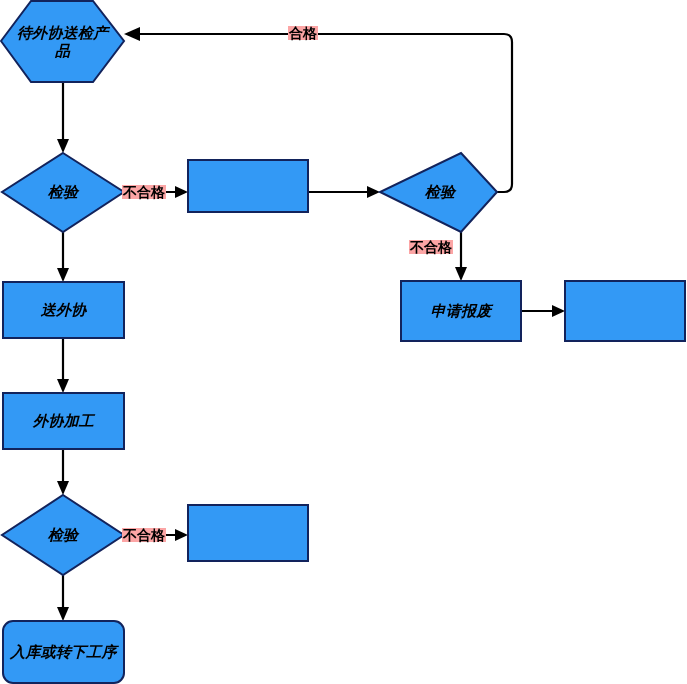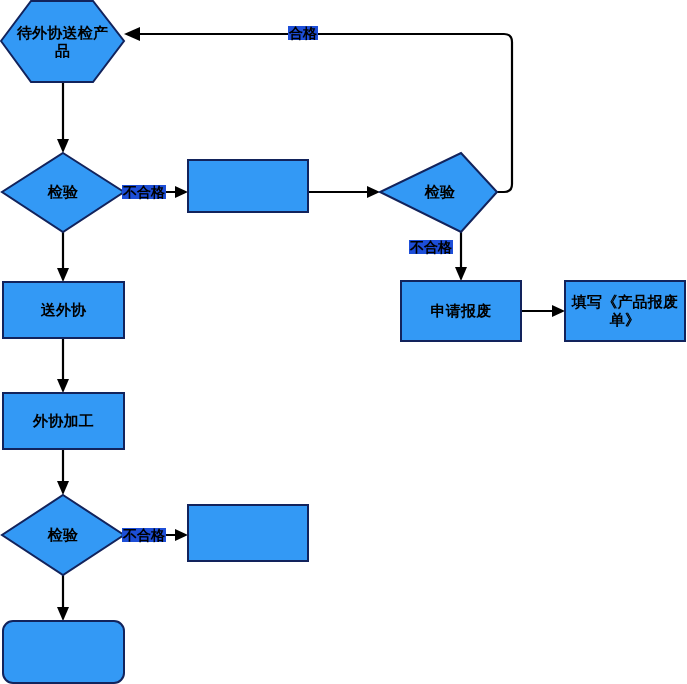--- a/index.html
+++ b/index.html
@@ -47,28 +47,29 @@
     align-items: center;
     justify-content: center;
     text-align: center;
     color: #000000;
     font-weight: bold;
     font-size: 15px;
     line-height: 1.18;
     letter-spacing: 0.2px;
     pointer-events: none;
     white-space: pre-line;
+    font-style: italic;
   }
   .edge-label {
     position: absolute;
     color: #000000;
     font-weight: bold;
     font-size: 14px;
     line-height: 1;
-    background: #1d4ed8;
+    background: #fca5a5;
     padding: 0 1px;
     white-space: nowrap;
   }
 </style>
 </head>
 <body>
 
 <div id="flow-root">
 
   <svg id="flow-svg" viewBox="0 0 687 684" xmlns="http://www.w3.org/2000/svg">
@@ -154,29 +155,29 @@
 
   <div class="node-label" style="left:11px; top:6px; width:103px; height:72px;">待外协送检产品</div>
 
   <div class="node-label" style="left:23px; top:178px; width:80px; height:28px;">检验</div>
 
 
   <div class="node-label" style="left:400px; top:178px; width:80px; height:28px;">检验</div>
 
   <div class="node-label" style="left:403px; top:297px; width:116px; height:28px;">申请报废</div>
 
-  <div class="node-label" style="left:569px; top:288px; width:112px; height:46px;">填写《产品报废单》</div>
 
   <div class="node-label" style="left:5px; top:296px; width:117px; height:28px;">送外协</div>
 
   <div class="node-label" style="left:5px; top:407px; width:117px; height:28px;">外协加工</div>
 
   <div class="node-label" style="left:23px; top:521px; width:80px; height:28px;">检验</div>
 
 
+  <div class="node-label" style="left:7px; top:629px; width:113px; height:46px;">入库或转下工序</div>
 
   <div class="edge-label" style="left:288px; top:26px;">合格</div>
 
   <div class="edge-label" style="left:122px; top:185px;">不合格</div>
 
   <div class="edge-label" style="left:409px; top:240px;">不合格</div>
 
   <div class="edge-label" style="left:122px; top:528px;">不合格</div>
 
 </div>

